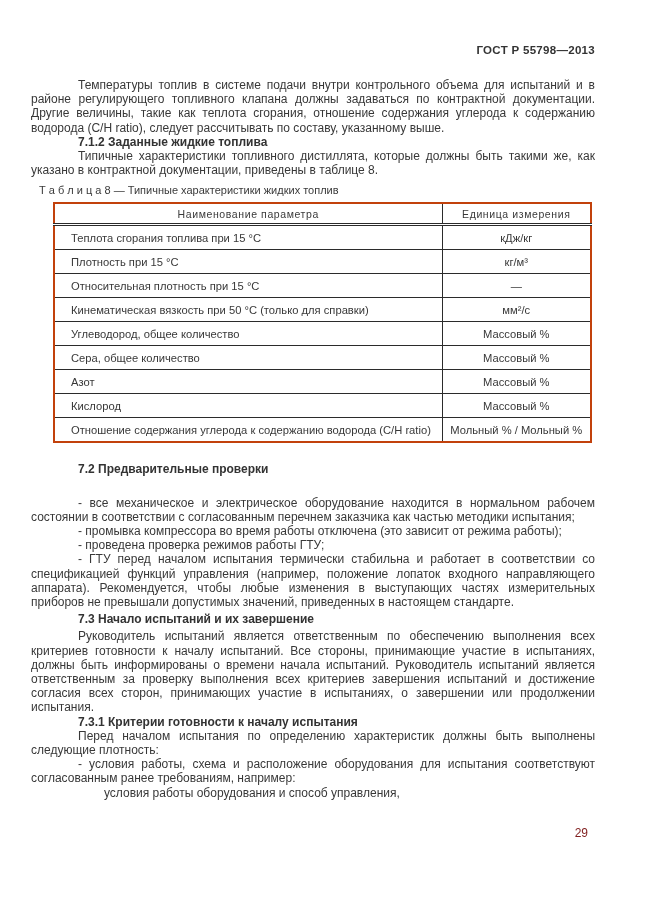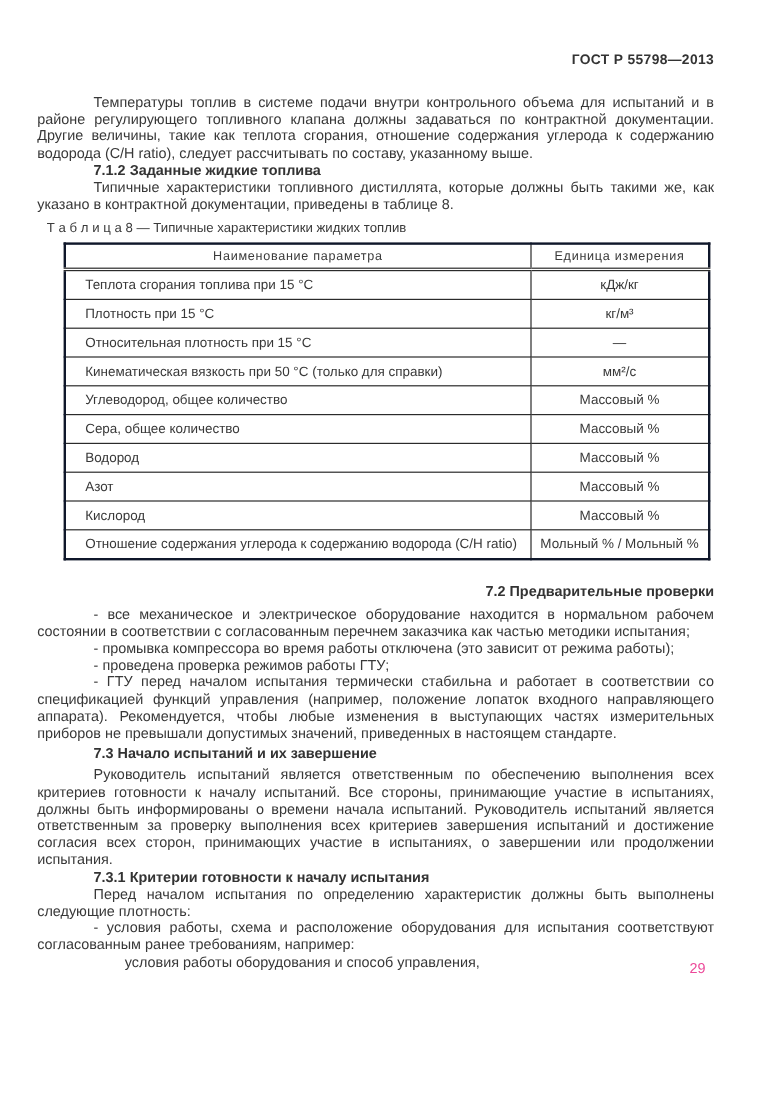--- a/index.html
+++ b/index.html
@@ -36,34 +36,34 @@
     text-indent:73px;
   }
   .head {
     margin:0;
     font-size:12px;
     line-height:14.2px;
     font-weight:bold;
     text-indent:47px;
     color:#333333;
   }
-  .head.sp-top { margin-top:19px; margin-bottom:4px;text-align:right; }
+  .head.sp-top { margin-top:19px; margin-bottom:19px; }
   .head.sp-small { margin-top:3px; margin-bottom:3px; }
   .table-caption {
     margin:7px 0 5px 8px;
     font-size:11px;
     line-height:13px;
     color:#3a3a3a;
   }
   table.t8 {
     border-collapse:collapse;
     table-layout:fixed;
     margin-left:22px;
     width:537px;
-    border:2px solid #0f172a;
+    border:2px solid #c2410c;
   }
   table.t8 th {
     border:1px solid #2b2b2b;
     border-bottom:3px double #2b2b2b;
     font-weight:normal;
     font-size:10.5px;
     letter-spacing:0.6px;
     color:#3a3a3a;
     height:19px;
     text-align:center;
@@ -75,24 +75,24 @@
     color:#383838;
     height:23px;
     padding:0;
     white-space:nowrap;
     overflow:hidden;
   }
   table.t8 td.name { text-align:left; padding-left:16px; }
   table.t8 td.unit { text-align:center; }
   .page-num {
     position:absolute;
-    top:800px;
+    top:826px;
     right:58px;
     font-size:12px;
-    color:#ec4899;
+    color:#7f1d1d;
   }
 </style>
 </head>
 <body>
 
 <div class="page">
 
   <div class="doc-header">ГОСТ Р 55798—2013</div>
 
   <p class="body">Температуры топлив в системе подачи внутри контрольного объема для испытаний и в районе регулирующего топливного клапана должны задаваться по контрактной документации. Другие величины, такие как теплота сгорания, отношение содержания углерода к содержанию водорода (C/H ratio), следует рассчитывать по составу, указанному выше.</p>
@@ -133,24 +133,20 @@
       </tr>
       <tr>
         <td class="name">Углеводород, общее количество</td>
         <td class="unit">Массовый %</td>
       </tr>
       <tr>
         <td class="name">Сера, общее количество</td>
         <td class="unit">Массовый %</td>
       </tr>
       <tr>
-        <td class="name">Водород</td>
-        <td class="unit">Массовый %</td>
-      </tr>
-      <tr>
         <td class="name">Азот</td>
         <td class="unit">Массовый %</td>
       </tr>
       <tr>
         <td class="name">Кислород</td>
         <td class="unit">Массовый %</td>
       </tr>
       <tr>
         <td class="name">Отношение содержания углерода к содержанию водорода (C/H ratio)</td>
         <td class="unit">Мольный % / Мольный %</td>

